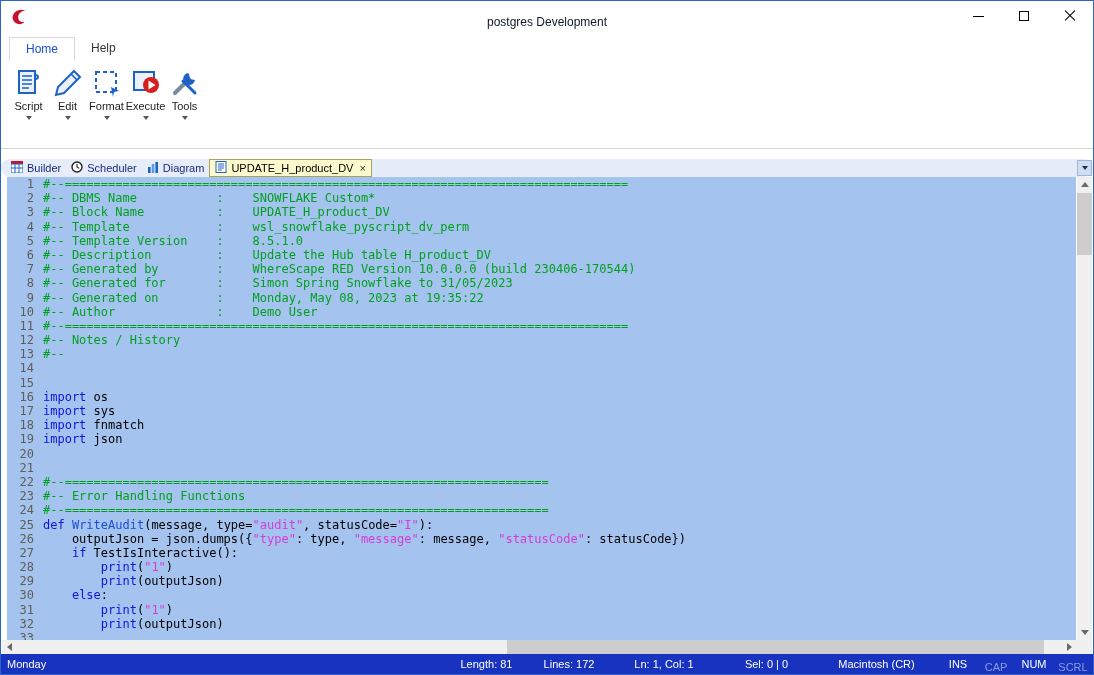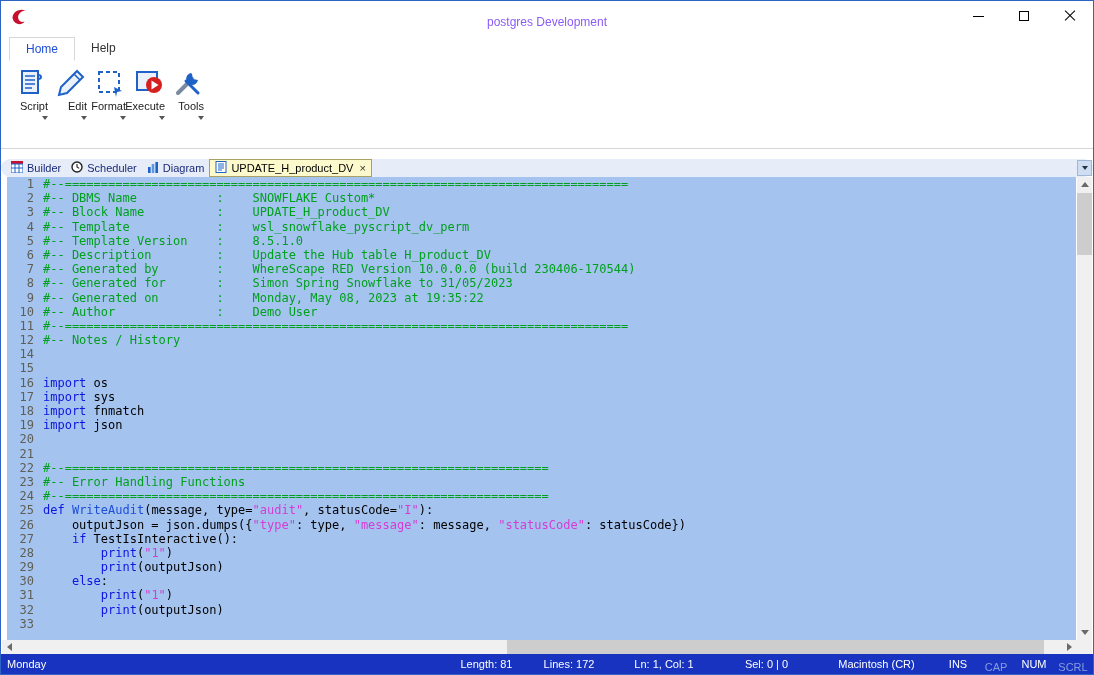--- a/index.html
+++ b/index.html
@@ -2,35 +2,35 @@
 <html><head>
 <meta charset="utf-8">
 <style>
   * { margin:0; padding:0; box-sizing:border-box; }
   html,body { width:1094px; height:675px; font-family:"Liberation Sans", sans-serif; background:#fff; }
   .window { position:relative; width:1094px; height:675px; background:#fff; border:1px solid #2f63c4; overflow:hidden; }
 
   
   .titlebar { position:absolute; top:0; left:0; right:0; height:36px; background:#fff; }
   .app-logo { position:absolute; left:8px; top:5px; width:22px; height:22px; }
-  .title-text { position:absolute; left:0; right:0; top:14px; text-align:center; font-size:12px; color:#8b5cf6; }
+  .title-text { position:absolute; left:0; right:0; top:14px; text-align:center; font-size:12px; color:#0f172a; }
   .win-controls { position:absolute; right:0; top:0; display:flex; }
   .win-btn { width:46px; height:30px; display:flex; align-items:center; justify-content:center; }
   .glyph-min { width:11px; height:0; border-top:1px solid #000; }
   .glyph-max { width:10px; height:10px; border:1px solid #000; }
   .glyph-close { position:relative; width:12px; height:12px; }
   .glyph-close:before,.glyph-close:after { content:""; position:absolute; left:-1px; top:5px; width:14px; height:0; border-top:1px solid #000; }
   .glyph-close:before{ transform:rotate(45deg);} .glyph-close:after{ transform:rotate(-45deg);}
 
   
   .ribbon-tabs { position:absolute; top:36px; left:0; right:0; height:24px; display:flex; padding-left:8px; background:#fff; }
   .ribbon-tab { padding:4px 16px 3px; font-size:12px; color:#333; }
   .ribbon-tab.active { color:#1d4ed8; border:1px solid #d8d8d8; border-bottom:1px solid #fff; }
   .ribbon-body { position:absolute; top:60px; left:0; right:0; height:88px; background:#fff; border-bottom:1px solid #d6d6d6; display:flex; padding:3px 8px 0; }
-  .ribbon-btn { width:39px; display:flex; flex-direction:column; align-items:flex-end; }
+  .ribbon-btn { width:39px; display:flex; flex-direction:column; align-items:center; }
   .ribbon-btn .icon { width:32px; height:32px; margin-top:3px; }
   .rb-label { font-size:11px; color:#222; margin-top:1px; }
   .caret-down { width:0; height:0; margin-top:4px; border-left:3.5px solid transparent; border-right:3.5px solid transparent; border-top:4px solid #555; }
 
   
   .doc-tabbar { position:absolute; top:158px; left:0; right:0; height:18px; background:#e6edf8; display:flex; align-items:center; padding-left:5px; font-size:11px;border-radius:9px; }
   .doc-tab { display:flex; align-items:center; gap:4px; padding:1px 5px; color:#1a2a7a; white-space:nowrap; }
   .doc-tab.active { background:#fcf9cd; border:1px solid #a8a263; color:#000; }
   .tab-close { margin-left:2px; color:#333; font-size:11px; line-height:10px; }
   .tab-list-btn { position:absolute; right:1px; top:1px; width:15px; height:16px; background:#cfddf3; border:1px solid #9fb6d8; display:flex; align-items:center; justify-content:center; }
@@ -245,20 +245,24 @@
         </div>
         <div class="code-line">
           <span class="line-num">11</span>
           <span class="line-content"><span class="tok-c">#--==============================================================================</span></span>
         </div>
         <div class="code-line">
           <span class="line-num">12</span>
           <span class="line-content"><span class="tok-c">#-- Notes / History</span></span>
         </div>
         <div class="code-line">
+          <span class="line-num">13</span>
+          <span class="line-content"><span class="tok-c">#--</span></span>
+        </div>
+        <div class="code-line">
           <span class="line-num">14</span>
           <span class="line-content"></span>
         </div>
         <div class="code-line">
           <span class="line-num">15</span>
           <span class="line-content"></span>
         </div>
         <div class="code-line">
           <span class="line-num">16</span>
           <span class="line-content"><span class="tok-k">import</span><span class="tok-p"> os</span></span>

